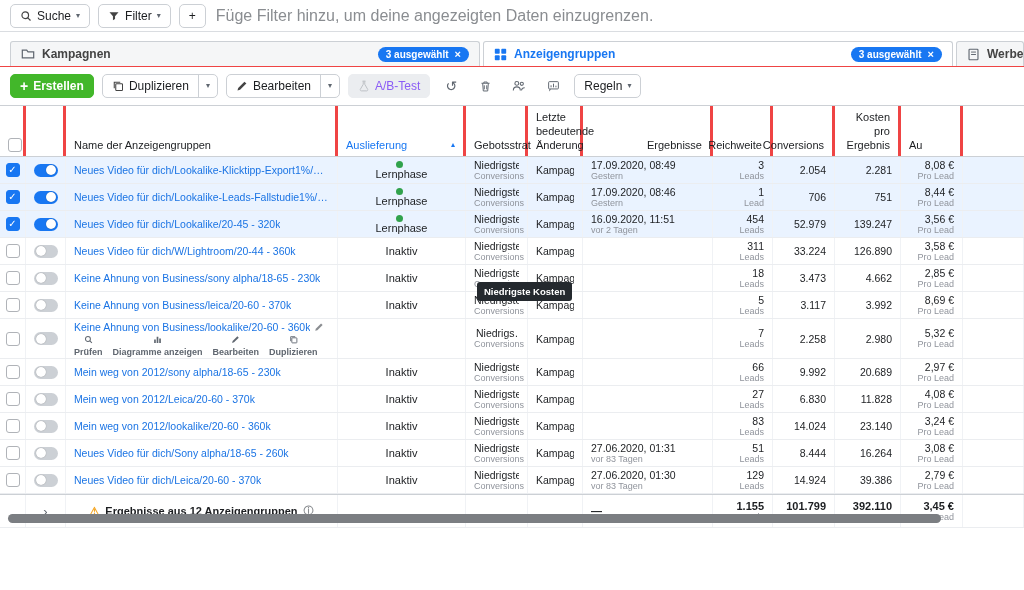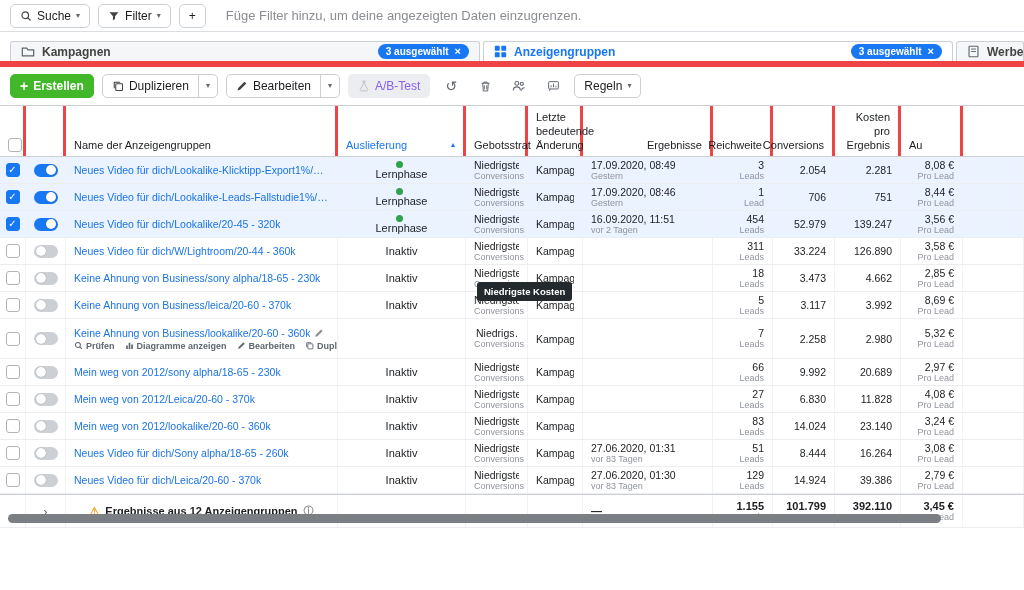--- a/index.html
+++ b/index.html
@@ -3,25 +3,25 @@
 <meta charset="utf-8">
 <style>
   *{margin:0;padding:0;box-sizing:border-box;}
   html,body{width:1024px;height:590px;}
   body{background:#fff;font-family:"Liberation Sans",sans-serif;font-size:12px;color:#1c1e21;overflow:hidden;position:relative;}
 
   
   .topbar{height:32px;display:flex;align-items:center;gap:8px;padding:0 10px;border-bottom:1px solid #dadde1;background:#fff;}
   .btn{display:inline-flex;align-items:center;gap:5px;height:24px;padding:0 9px;background:#fff;border:1px solid #ccd0d5;border-radius:5px;font-size:12px;color:#1c1e21;cursor:pointer;font-family:inherit;white-space:nowrap;}
   .caret{font-size:8px;color:#606770;line-height:1;}
-  .ph{color:#8a8d91;font-size:13px;margin-left:12px;}
+  .ph{color:#8a8d91;font-size:16px;margin-left:2px;}
   .ic{flex:none;display:block;}
 
   
-  .tabbar{display:flex;gap:3px;margin-top:9px;height:26px;padding-left:10px;border-bottom:6px solid #ef4444;align-items:stretch;}
+  .tabbar{display:flex;gap:3px;margin-top:9px;height:26px;padding-left:10px;border-bottom:1px solid #ef4444;align-items:stretch;}
   .tab{width:470px;display:flex;align-items:center;gap:7px;padding:0 10px;background:#f5f6f7;border:1px solid #ccd0d5;border-bottom:none;font-weight:bold;font-size:12px;color:#444;border-radius:3px 3px 0 0;cursor:pointer;overflow:hidden;}
   .tab.active{background:#fff;color:#1877f2;}
   .badge{margin-left:auto;background:#1877f2;color:#fff;font-size:10px;font-weight:bold;padding:2px 8px;border-radius:10px;display:inline-flex;gap:6px;align-items:flex-end;white-space:nowrap;}
   .badge .x{cursor:pointer;font-size:11px;line-height:1;}
   .tab.stub{flex:1;width:auto;white-space:nowrap;}
 
   
   .toolbar{display:flex;align-items:center;gap:8px;padding:7px 10px;}
   .btn.green{background:#42b72a;border-color:#42b72a;color:#fff;font-weight:bold;}
   .btn.green .plus{font-size:14px;line-height:1;}
@@ -60,21 +60,21 @@
   .cb .chk{display:none;color:#fff;font-size:10px;line-height:1;}
   .cb.checked{background:#1877f2;border-color:#1877f2;}
   .cb.checked .chk{display:block;}
 
   .toggle{width:24px;height:13px;border-radius:7px;background:#ccd0d5;position:relative;display:inline-block;cursor:pointer;flex:none;}
   .toggle .knob{position:absolute;top:1.5px;left:2px;width:10px;height:10px;border-radius:50%;background:#fff;box-shadow:0 0 1px rgba(0,0,0,.4);}
   .toggle.on{background:#1877f2;}
   .toggle.on .knob{left:12px;}
 
   .row-actions{display:flex;gap:10px;font-size:9px;color:#606770;font-weight:bold;margin-top:2px;align-items:center;white-space:nowrap;}
-  .act{display:inline-flex;gap:3px;align-items:center;cursor:pointer;}
+  .act{display:inline-flex;gap:3px;align-items:center;cursor:pointer;flex-direction:column;}
 
   .tr.foot{height:34px;border-top:1px solid #ccd0d5;}
   .foot .v{font-weight:bold;font-size:11px;}
   .foot .c-name{flex-direction:row;align-items:center;gap:6px;font-weight:bold;font-size:11px;}
   .chev{color:#606770;font-size:13px;align-items:center;}
   .warn{color:#f5a623;font-size:11px;}
   .info{color:#8a8d91;font-size:10px;}
 
   .tooltip{position:absolute;left:477px;top:282px;background:#24292e;color:#fff;font-size:9.5px;font-weight:bold;padding:4px 7px;border-radius:3px;z-index:5;white-space:nowrap;}
 

